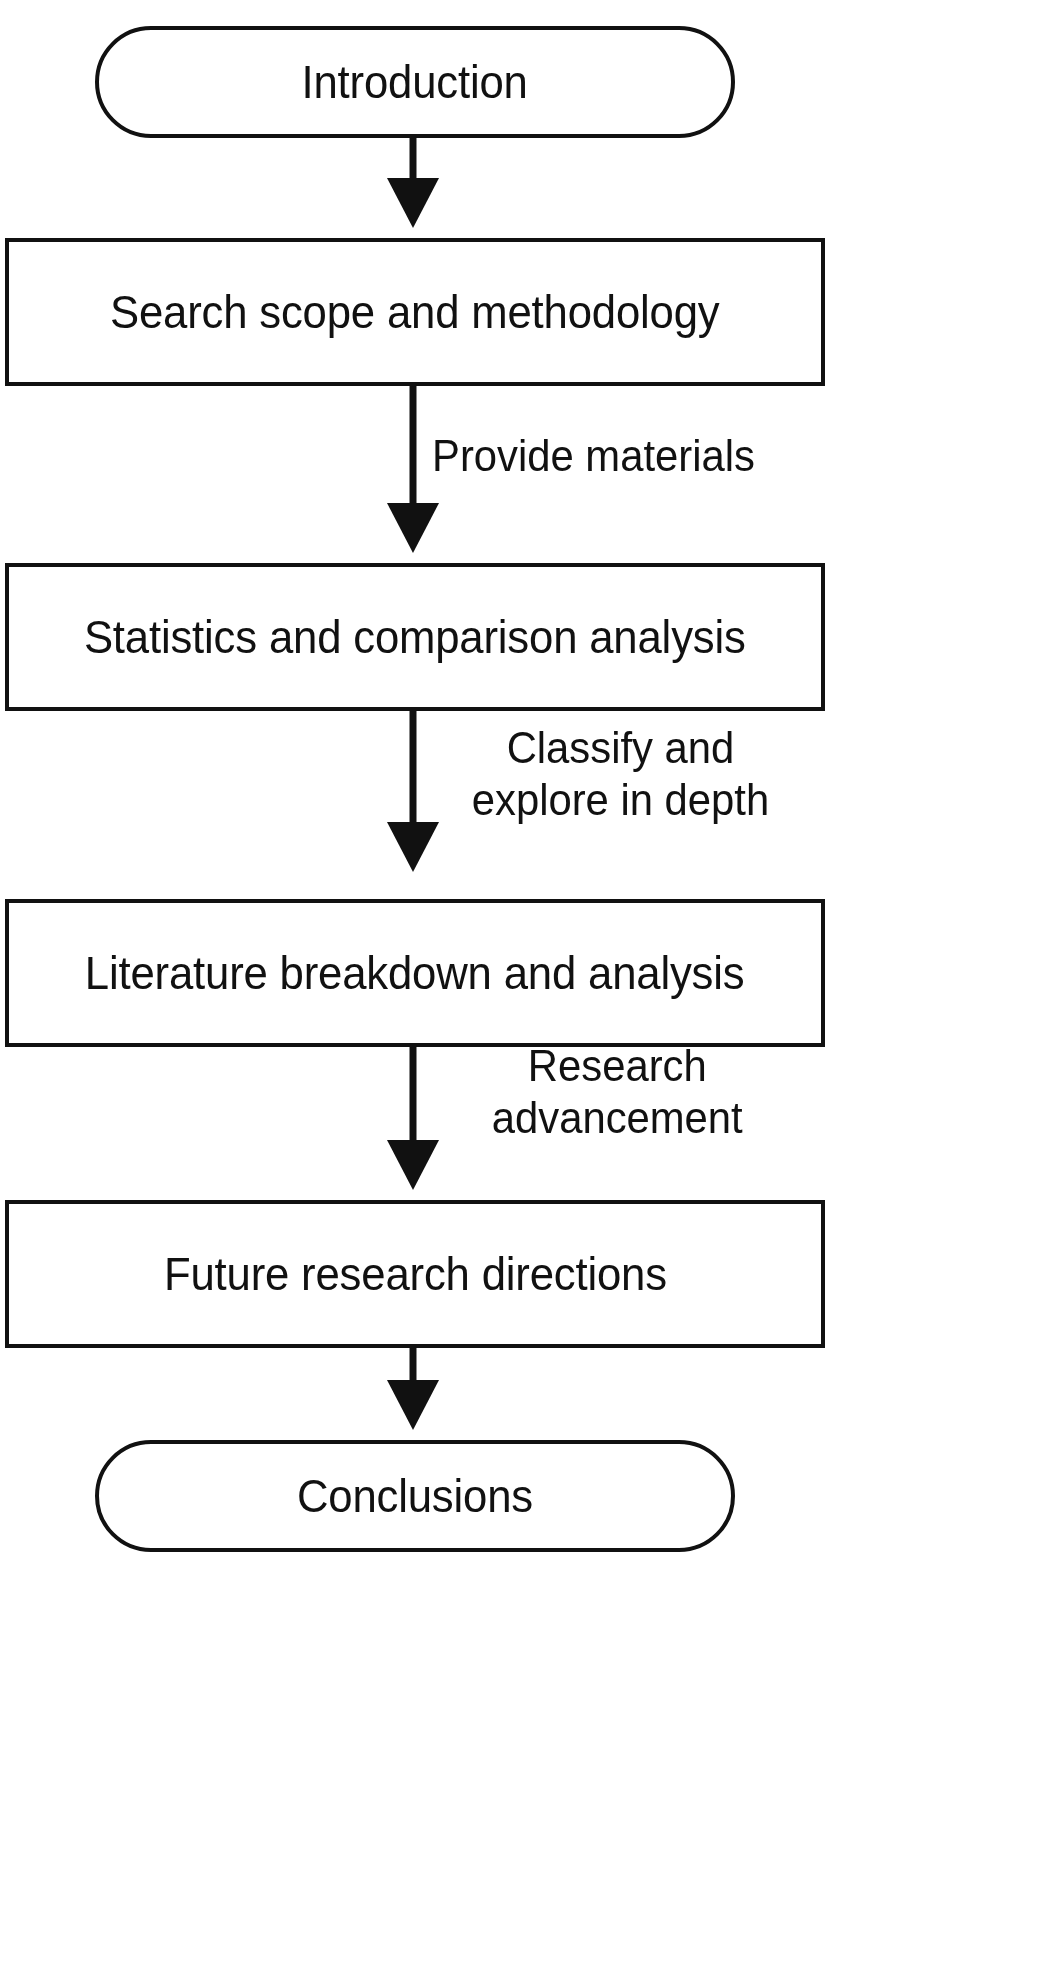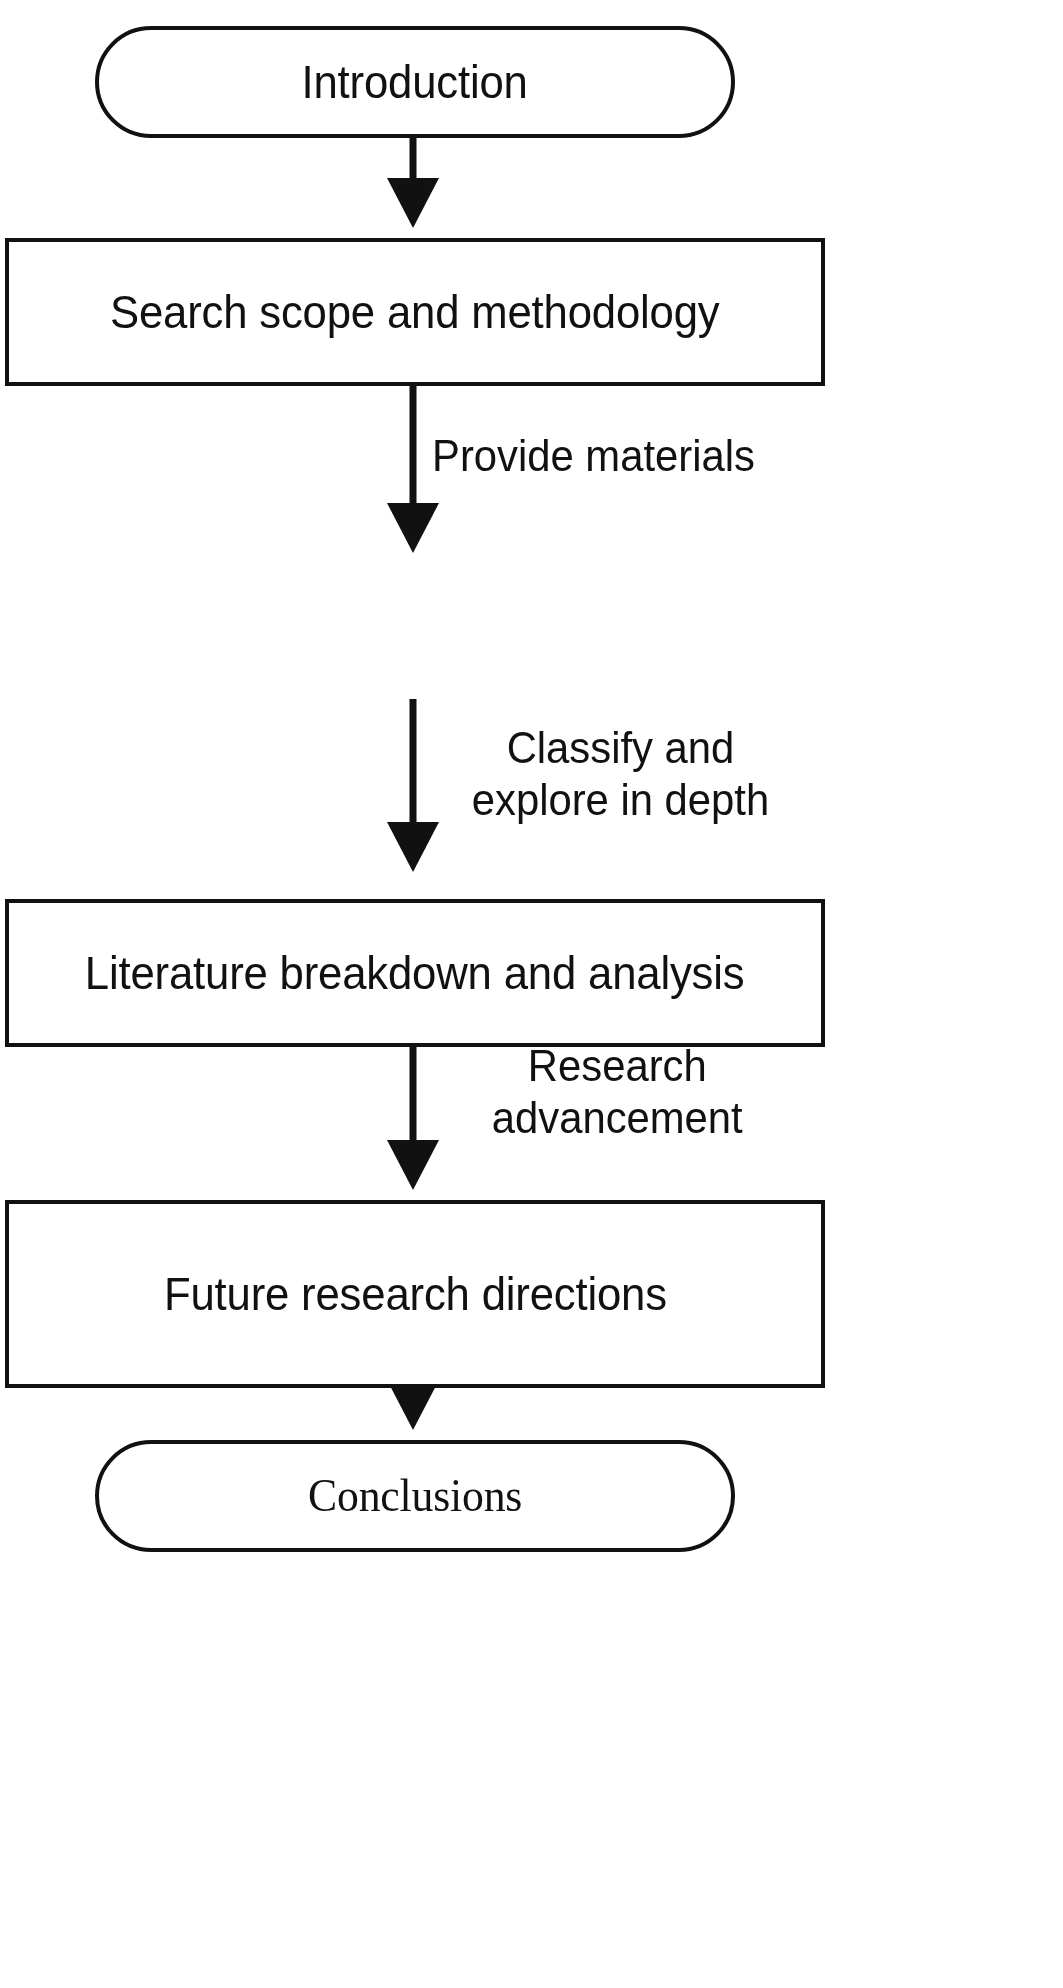--- a/index.html
+++ b/index.html
@@ -44,21 +44,21 @@
     white-space: nowrap;
     font-stretch: condensed;
     transform: scaleX(0.93);
   }
 
   
   #node-introduction   { left: 95px;  top: 14px;   width: 640px; height: 112px; }
   #node-search-scope   { left: 5px;   top: 226px;  width: 820px; height: 148px; }
   #node-statistics     { left: 5px;   top: 551px;  width: 820px; height: 148px; }
   #node-literature     { left: 5px;   top: 887px;  width: 820px; height: 148px; }
-  #node-future         { left: 5px;   top: 1188px; width: 820px; height: 188px; }
+  #node-future         { left: 5px;   top: 1188px; width: 820px; height: 148px; }
   #node-conclusions    { left: 95px;  top: 1428px; width: 640px; height: 112px; }
 
   
   .connector {
     position: absolute;
     left: 0;
     top: 0;
     overflow: visible;
     pointer-events: none;
   }
@@ -112,30 +112,33 @@
   </svg>
 
   <div class="node terminal" id="node-introduction" style="z-index:2;">
     <span class="node-label">Introduction</span>
   </div>
 
   <div class="node" id="node-search-scope" style="z-index:2;">
     <span class="node-label">Search scope and methodology</span>
   </div>
 
+  <div class="node" id="node-statistics" style="z-index:2;">
+    <span class="node-label">Statistics and comparison analysis</span>
+  </div>
 
   <div class="node" id="node-literature" style="z-index:2;">
     <span class="node-label">Literature breakdown and analysis</span>
   </div>
 
   <div class="node" id="node-future" style="z-index:2;">
     <span class="node-label">Future research directions</span>
   </div>
 
-  <div class="node terminal" id="node-conclusions" style="z-index:2;font-family:Liberation Serif, serif;">
+  <div class="node terminal" id="node-conclusions" style="z-index:2;">
     <span class="node-label">Conclusions</span>
   </div>
 
   <div class="edge-label" id="label-provide-materials" style="z-index:3;">Provide materials</div>
 
   <div class="edge-label" id="label-classify" style="z-index:3;">Classify and
 explore in depth</div>
 
   <div class="edge-label" id="label-research-adv" style="z-index:3;">Research
 advancement</div>

